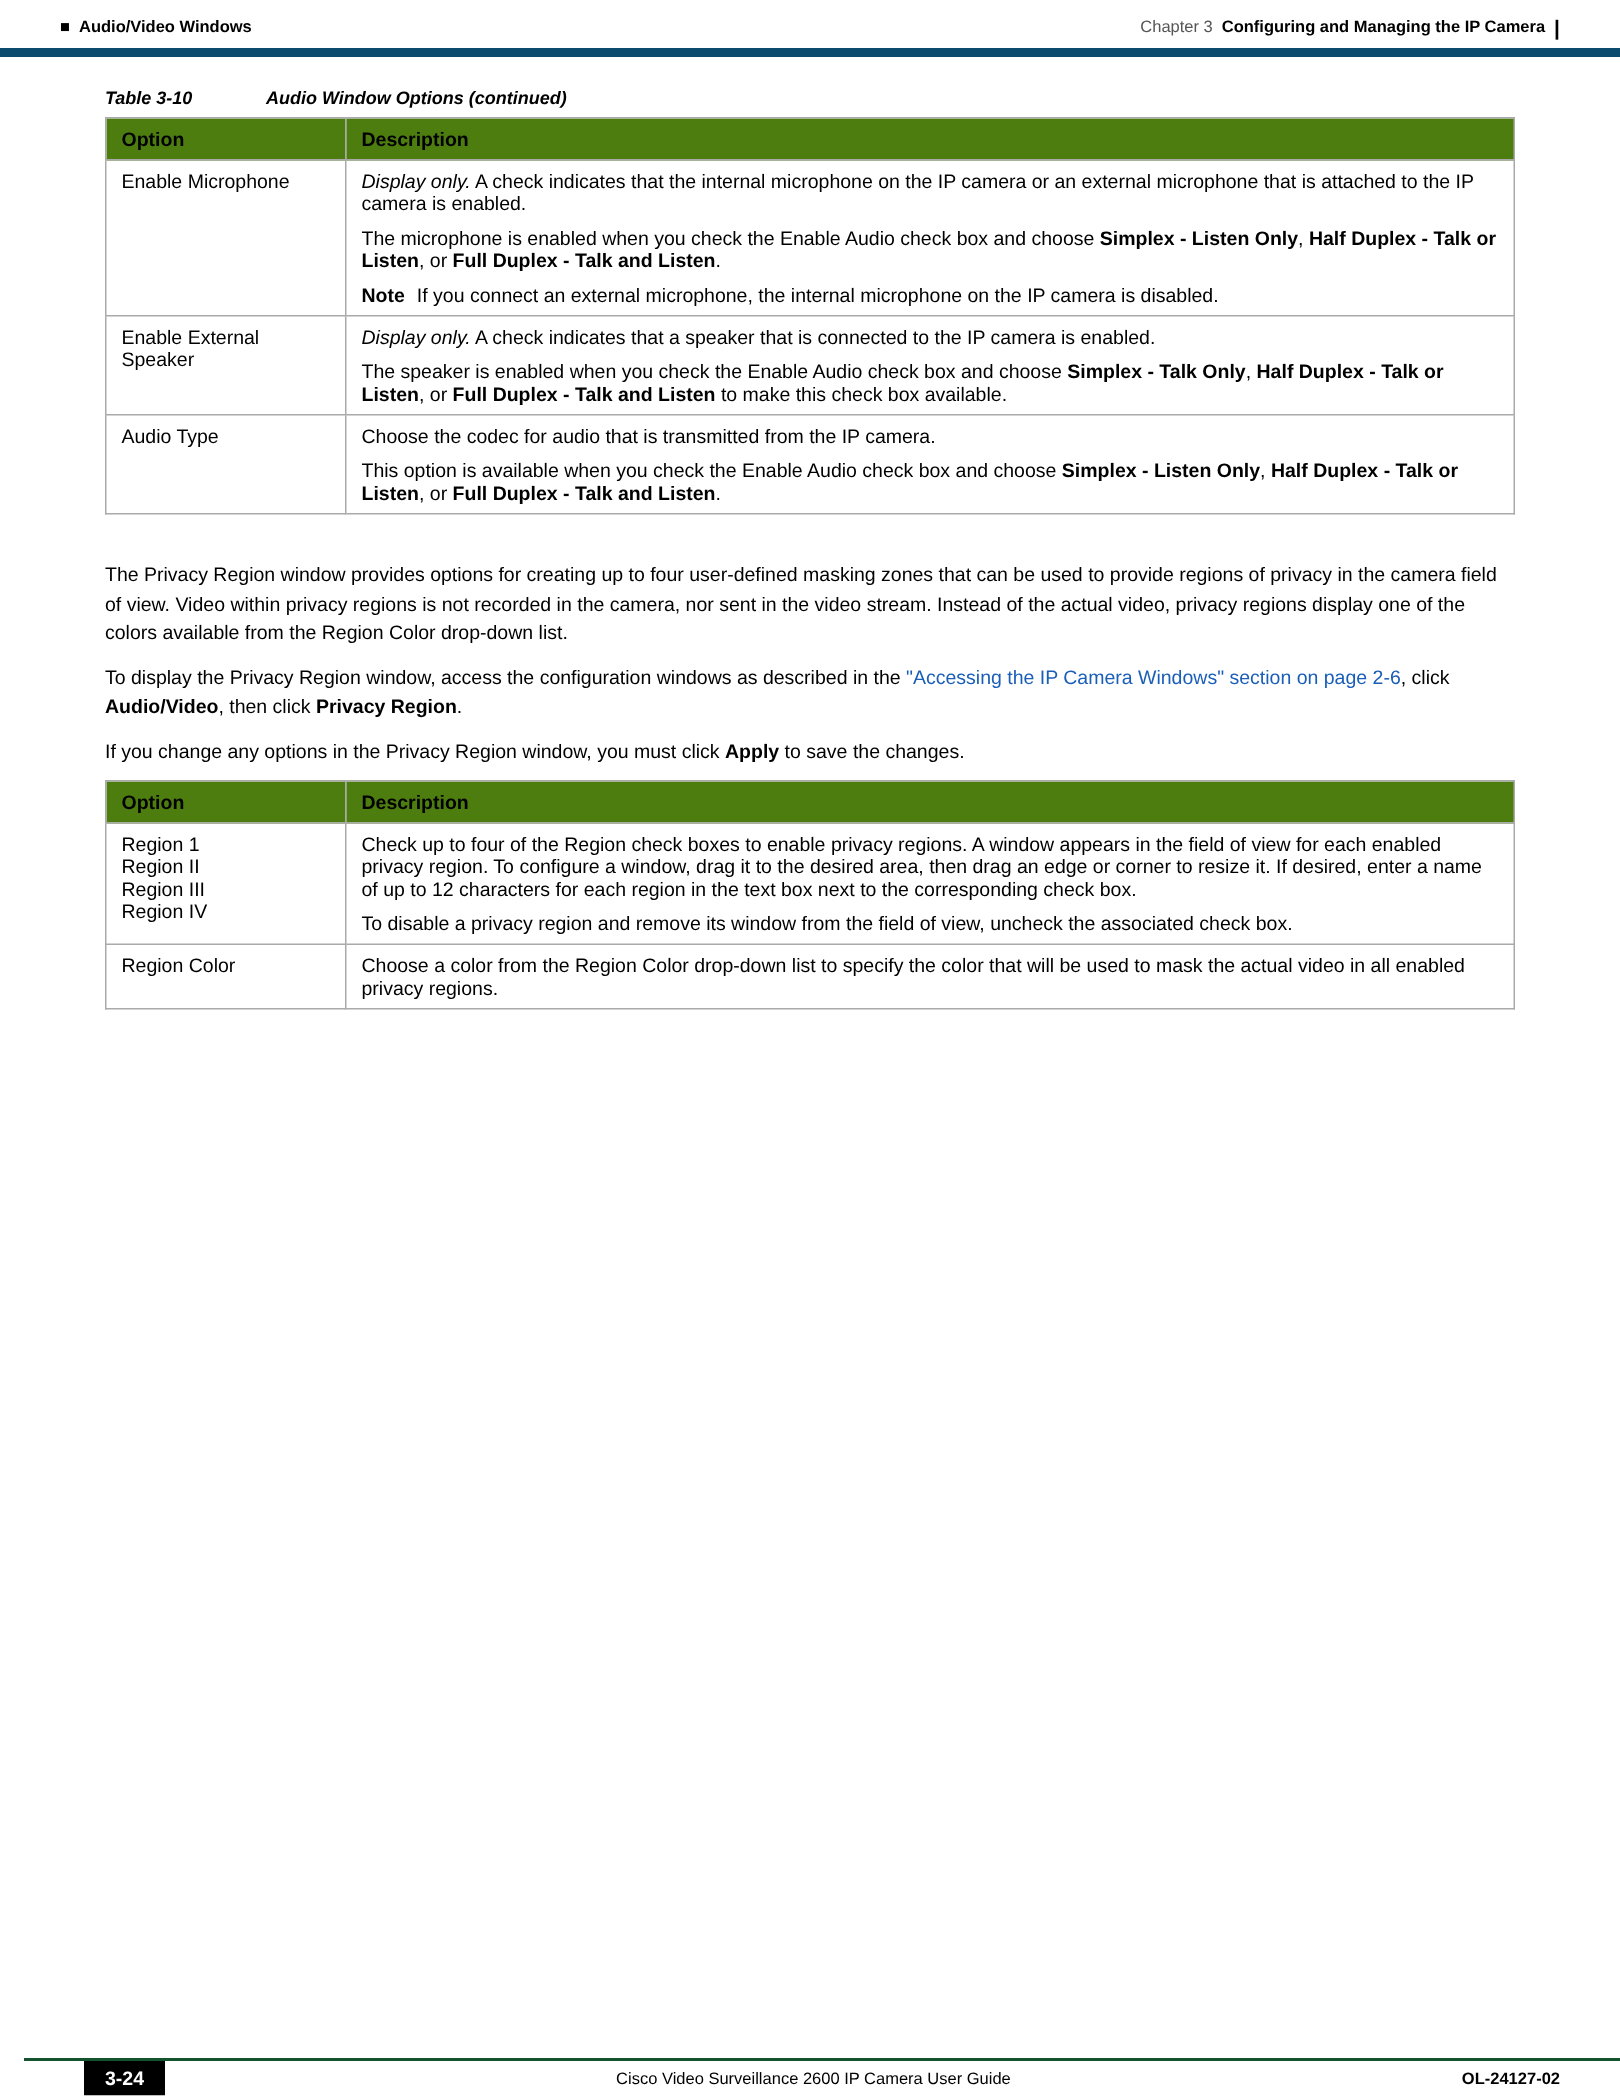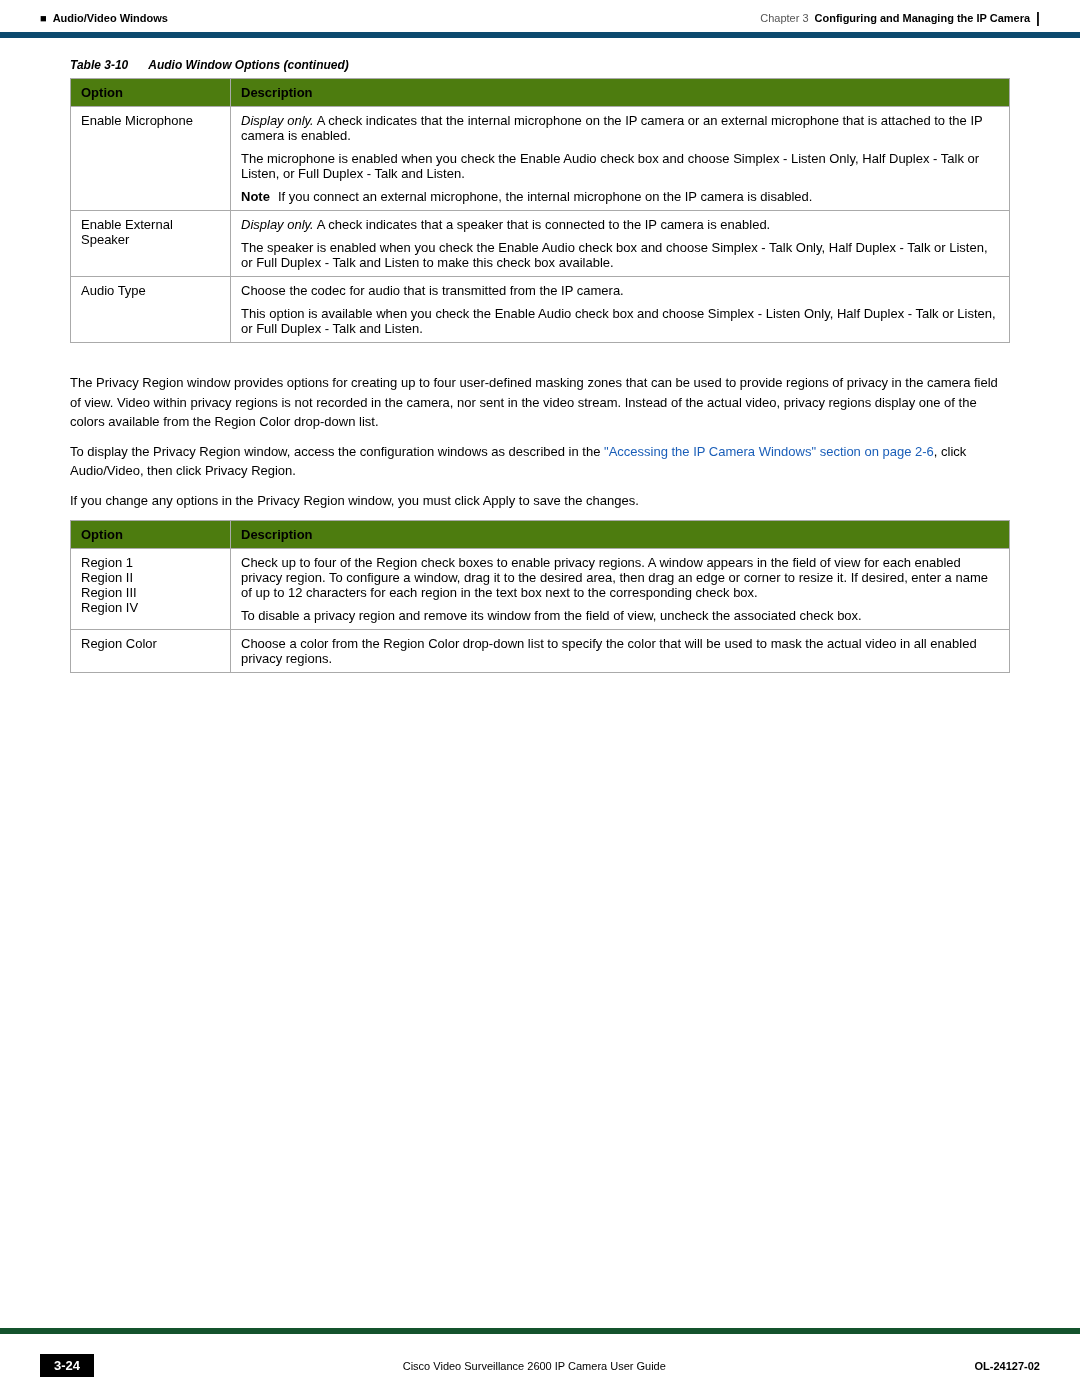--- a/index.html
+++ b/index.html
@@ -53,20 +53,21 @@
       font-size: 12px;
       margin-bottom: 6px;
     }
     .table-caption .table-num {
       font-weight: bold;
       font-style: italic;
     }
     .table-caption .table-title {
       font-weight: bold;
       font-style: italic;
+      margin-left: 29px;
     }
 
     
     table {
       width: 100%;
       border-collapse: collapse;
       margin-bottom: 30px;
     }
     table th {
       background: #4d7c0f;
@@ -91,21 +92,21 @@
     }
 
     .cell-block {
       margin-bottom: 8px;
     }
     .cell-block:last-child {
       margin-bottom: 0;
     }
 
     em { font-style: italic; }
-    strong { font-weight: normal; }
+    strong { font-weight: bold; }
 
     .note-row {
       display: flex;
       gap: 8px;
       margin-top: 6px;
     }
     .note-label {
       font-weight: bold;
       white-space: nowrap;
     }
@@ -126,27 +127,27 @@
 
     .link-text {
       color: #1a5eb8;
       text-decoration: none;
     }
 
     
     .page-footer {
       position: absolute;
       bottom: 0;
-      left: 0;
+      left: 16px;
       right: 0;
       display: flex;
       align-items: center;
       justify-content: space-between;
-      padding: 20px 40px;
-      border-top: 6px solid #14532d;
+      padding: 0 40px;
+      border-top: 2px solid #14532d;
     }
     .footer-left {
       background: #000;
       color: #fff;
       padding: 4px 14px;
       font-size: 13px;
       font-weight: bold;
     }
     .footer-center {
       font-size: 11px;

